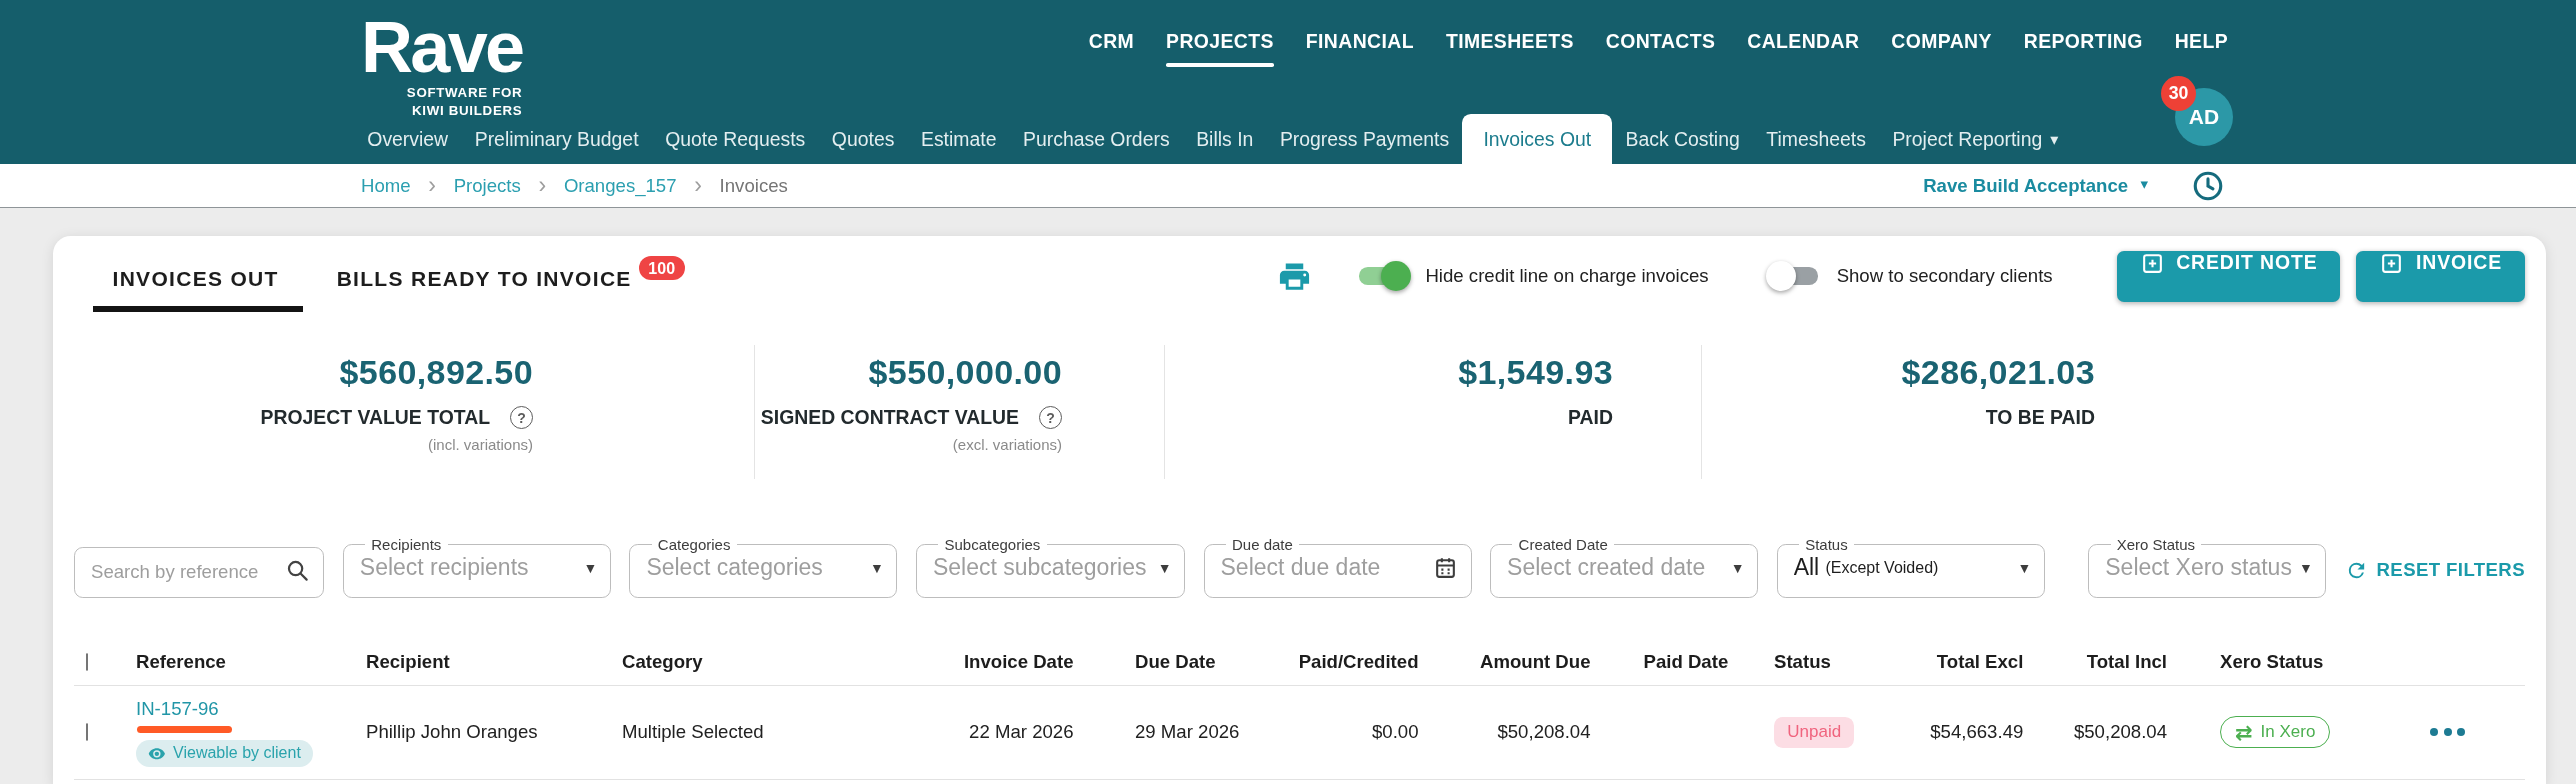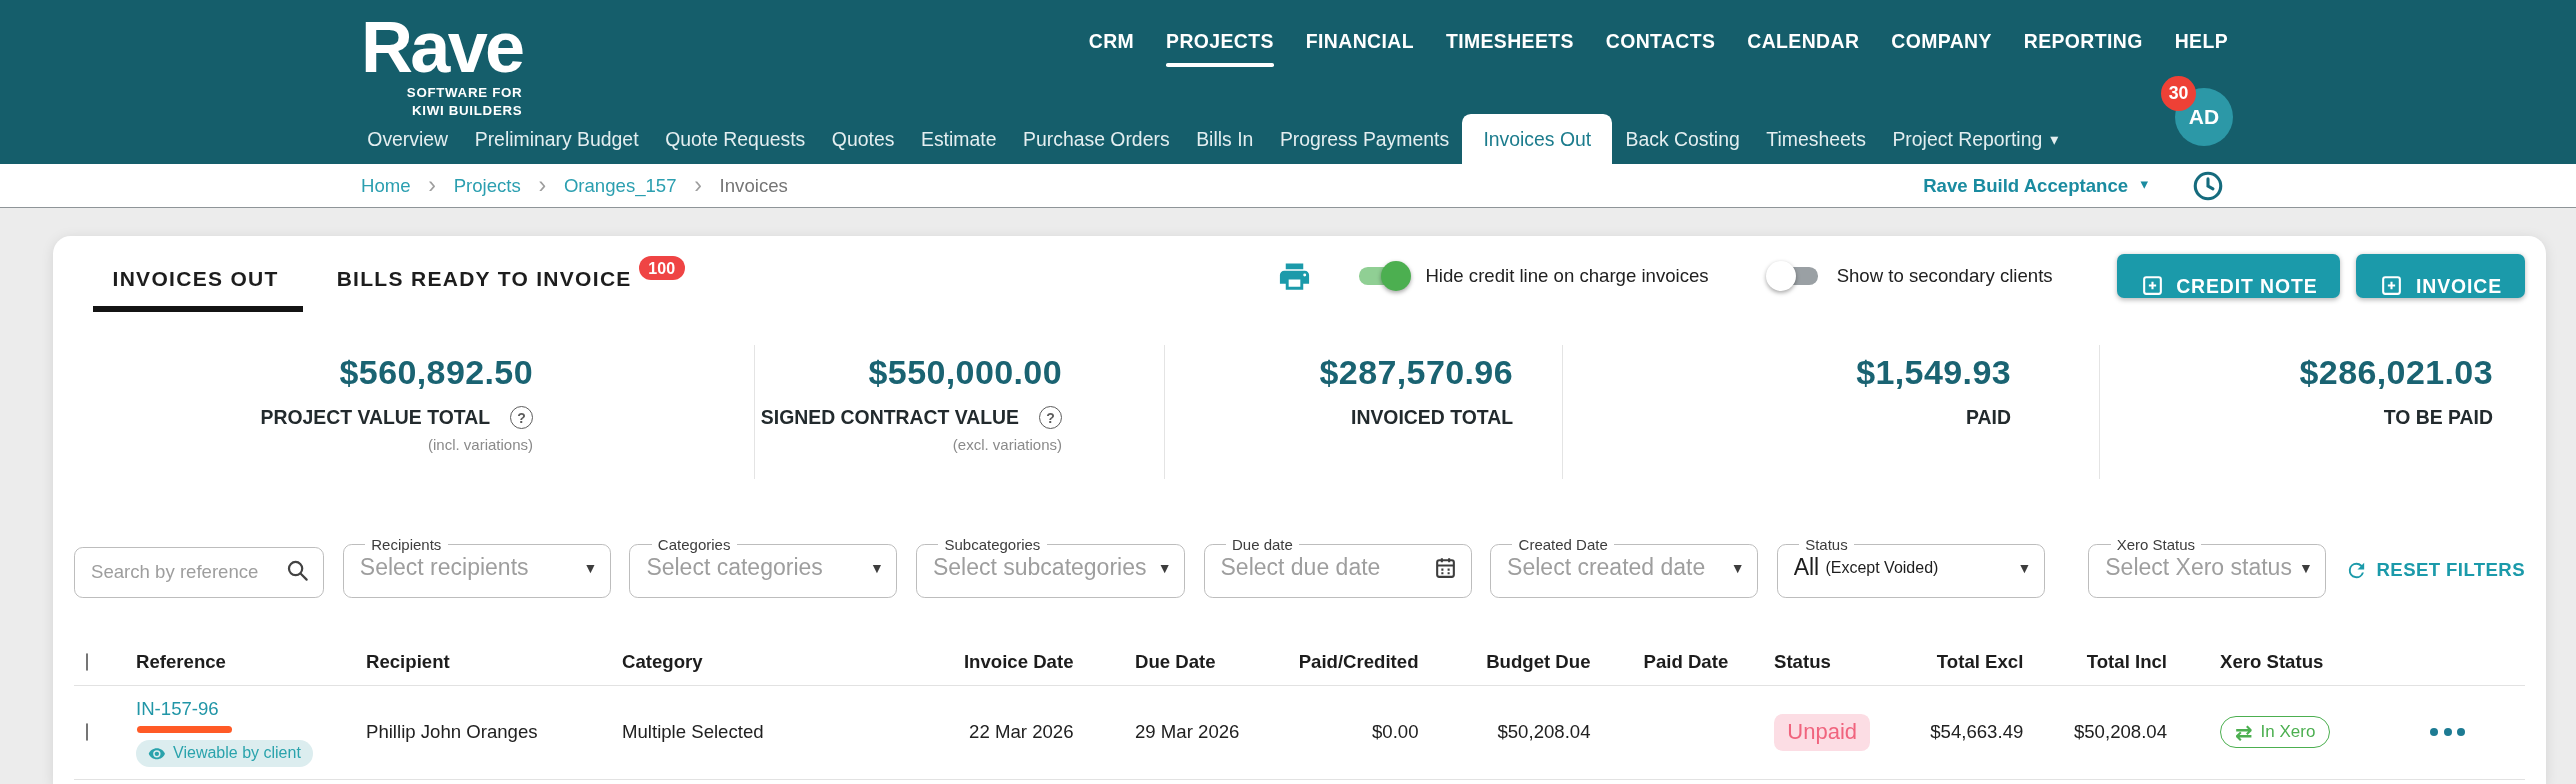--- a/index.html
+++ b/index.html
@@ -47,21 +47,21 @@
   .printer-btn { margin-right:42px; }
   .switch { position:relative; width:57px; height:25px; flex:none; cursor:pointer; }
   .switch .track { position:absolute; left:4.4px; right:4.4px; top:3.5px; height:17.7px; border-radius:8.8px; }
   .switch .knob { position:absolute; top:-2.7px; width:30px; height:30px; border-radius:50%; box-shadow:0 1.8px 4.4px rgba(0,0,0,.35); }
   .switch.on .track { background:#90cf94; }
   .switch.on .knob { right:0; background:#4caf50; }
   .switch.off .track { background:#9aa0a4; }
   .switch.off .knob { left:0; background:#fff; }
   .toggle-label { font-size:18.6px; color:#212121; margin:0 57px 0 14px; white-space:nowrap; }
   .toggle-label.last { margin-right:64px; }
-  .btn { height:44px; border-radius:7px; background:#1b9aaa; color:#fff; font-size:19.4px; font-weight:700; letter-spacing:0.9px; display:inline-flex; align-items:flex-end; gap:11.5px; padding:0 23px; cursor:pointer; box-shadow:0 1.8px 5.3px rgba(0,0,0,.28); white-space:nowrap; }
+  .btn { height:51px; border-radius:7px; background:#1b9aaa; color:#fff; font-size:19.4px; font-weight:700; letter-spacing:0.9px; display:inline-flex; align-items:flex-start; gap:11.5px; padding:0 23px; cursor:pointer; box-shadow:0 1.8px 5.3px rgba(0,0,0,.28); white-space:nowrap; }
   .btn + .btn { margin-left:16px; }
 
   
   .stats { display:flex; margin-top:28px; height:134px; }
   .stat { padding-top:8.8px; text-align:right; }
   .stat:not(:last-child) { border-right:1.8px solid #e4e4e4; }
   .stat-value { color:#1a6372; font-size:34px; font-weight:600; letter-spacing:0.4px; }
   .stat-label { margin-top:14px; color:#222a2d; font-size:19.4px; font-weight:700; display:flex; justify-content:flex-end; align-items:center; gap:20px; }
   .stat-sub { margin-top:7px; color:#8a8a8a; font-size:15px; }
   .help { width:23px; height:23px; border:1.8px solid #5c5c5c; border-radius:50%; color:#5c5c5c; font-size:14px; font-weight:700; display:inline-flex; align-items:center; justify-content:center; flex:none; }
@@ -96,21 +96,21 @@
   .trow { min-height:85px; border-bottom:1.8px solid #e2e2e2; }
   .td { font-size:18.6px; color:#212121; white-space:nowrap; }
   .num { text-align:right; padding-right:26.5px; }
   .th.num, .td.num { padding-right:26.5px; }
   .pl { padding-left:35px; }
   .cb { width:24px; height:24px; border:1.8px solid #757575; border-radius:3.5px; margin-left:12.4px; cursor:pointer; background:#fff; }
   .ref-cell { display:flex; flex-direction:column; align-items:flex-start; padding:12.4px 0; }
   .ref-link { color:#2196a7; font-size:18.6px; cursor:pointer; }
   .ref-bar { width:95px; height:7px; border-radius:3.5px; background:#ff5a26; margin:6.2px 0 7px 0.9px; }
   .pill-viewable { display:inline-flex; align-items:center; gap:7px; background:#dcedef; color:#2aa3ac; font-size:16px; border-radius:13.3px; padding:4.4px 12.4px; }
-  .badge-unpaid { display:inline-block; background:#fcdde4; color:#f0647e; font-size:22px; border-radius:8.8px; padding:5.3px 13.3px; margin-left:16px; }
+  .badge-unpaid { display:inline-block; background:#fcdde4; color:#f0647e; font-size:17px; border-radius:8.8px; padding:5.3px 13.3px; margin-left:16px; }
   .badge-xero { display:inline-flex; align-items:center; gap:8px; border:1.8px solid #4caf50; color:#4caf50; font-size:17px; font-weight:500; border-radius:883px; padding:4.4px 14px; margin-left:46px; cursor:pointer; }
   .swap-glyph { font-size:21px; font-weight:700; line-height:1; }
   .dots { display:flex; gap:5.3px; justify-content:flex-end; padding-right:25px; cursor:pointer; }
   .dots span { width:8px; height:8px; border-radius:50%; background:#1d7b93; }
   .cell-excl { text-align:right; padding-right:17.7px; }
   .cell-incl { text-align:right; padding-right:7px; }
   .th-status, .td-status { padding-left:16px; }
   .td-paiddate { padding-left:26.5px; }
   .th-paiddate { padding-left:26.5px; }
 </style>
@@ -242,26 +242,20 @@
         <div class="stat-sub">(incl. variations)</div>
       </div>
       <div class="stat s2">
         <div class="stat-value">$550,000.00</div>
         <div class="stat-label">
             <span>SIGNED CONTRACT VALUE</span>
             <span class="help">?</span>
           </div>
         <div class="stat-sub">(excl. variations)</div>
       </div>
-      <div class="stat s3">
-        <div class="stat-value">$287,570.96</div>
-        <div class="stat-label">
-            <span>INVOICED TOTAL</span>
-          </div>
-      </div>
       <div class="stat s4">
         <div class="stat-value">$1,549.93</div>
         <div class="stat-label">
             <span>PAID</span>
           </div>
       </div>
       <div class="stat s5">
         <div class="stat-value">$286,021.03</div>
         <div class="stat-label">
             <span>TO BE PAID</span>
@@ -352,21 +346,21 @@
 
     <div class="tbl">
       <div class="tbl-grid thead">
         <div><span class="cb"></span></div>
         <div class="th">Reference</div>
         <div class="th">Recipient</div>
         <div class="th">Category</div>
         <div class="th num">Invoice Date</div>
         <div class="th pl">Due Date</div>
         <div class="th num">Paid/Credited</div>
-        <div class="th num">Budget Due</div>
+        <div class="th num">Amount Due</div>
         <div class="th th-paiddate">Paid Date</div>
         <div class="th th-status">Status</div>
         <div class="th cell-excl">Total Excl</div>
         <div class="th cell-incl">Total Incl</div>
         <div class="th" style="padding-left:46px">Xero Status</div>
         <div class="th"></div>
       </div>
 
       <div class="tbl-grid trow">
         <div><span class="cb"></span></div>

